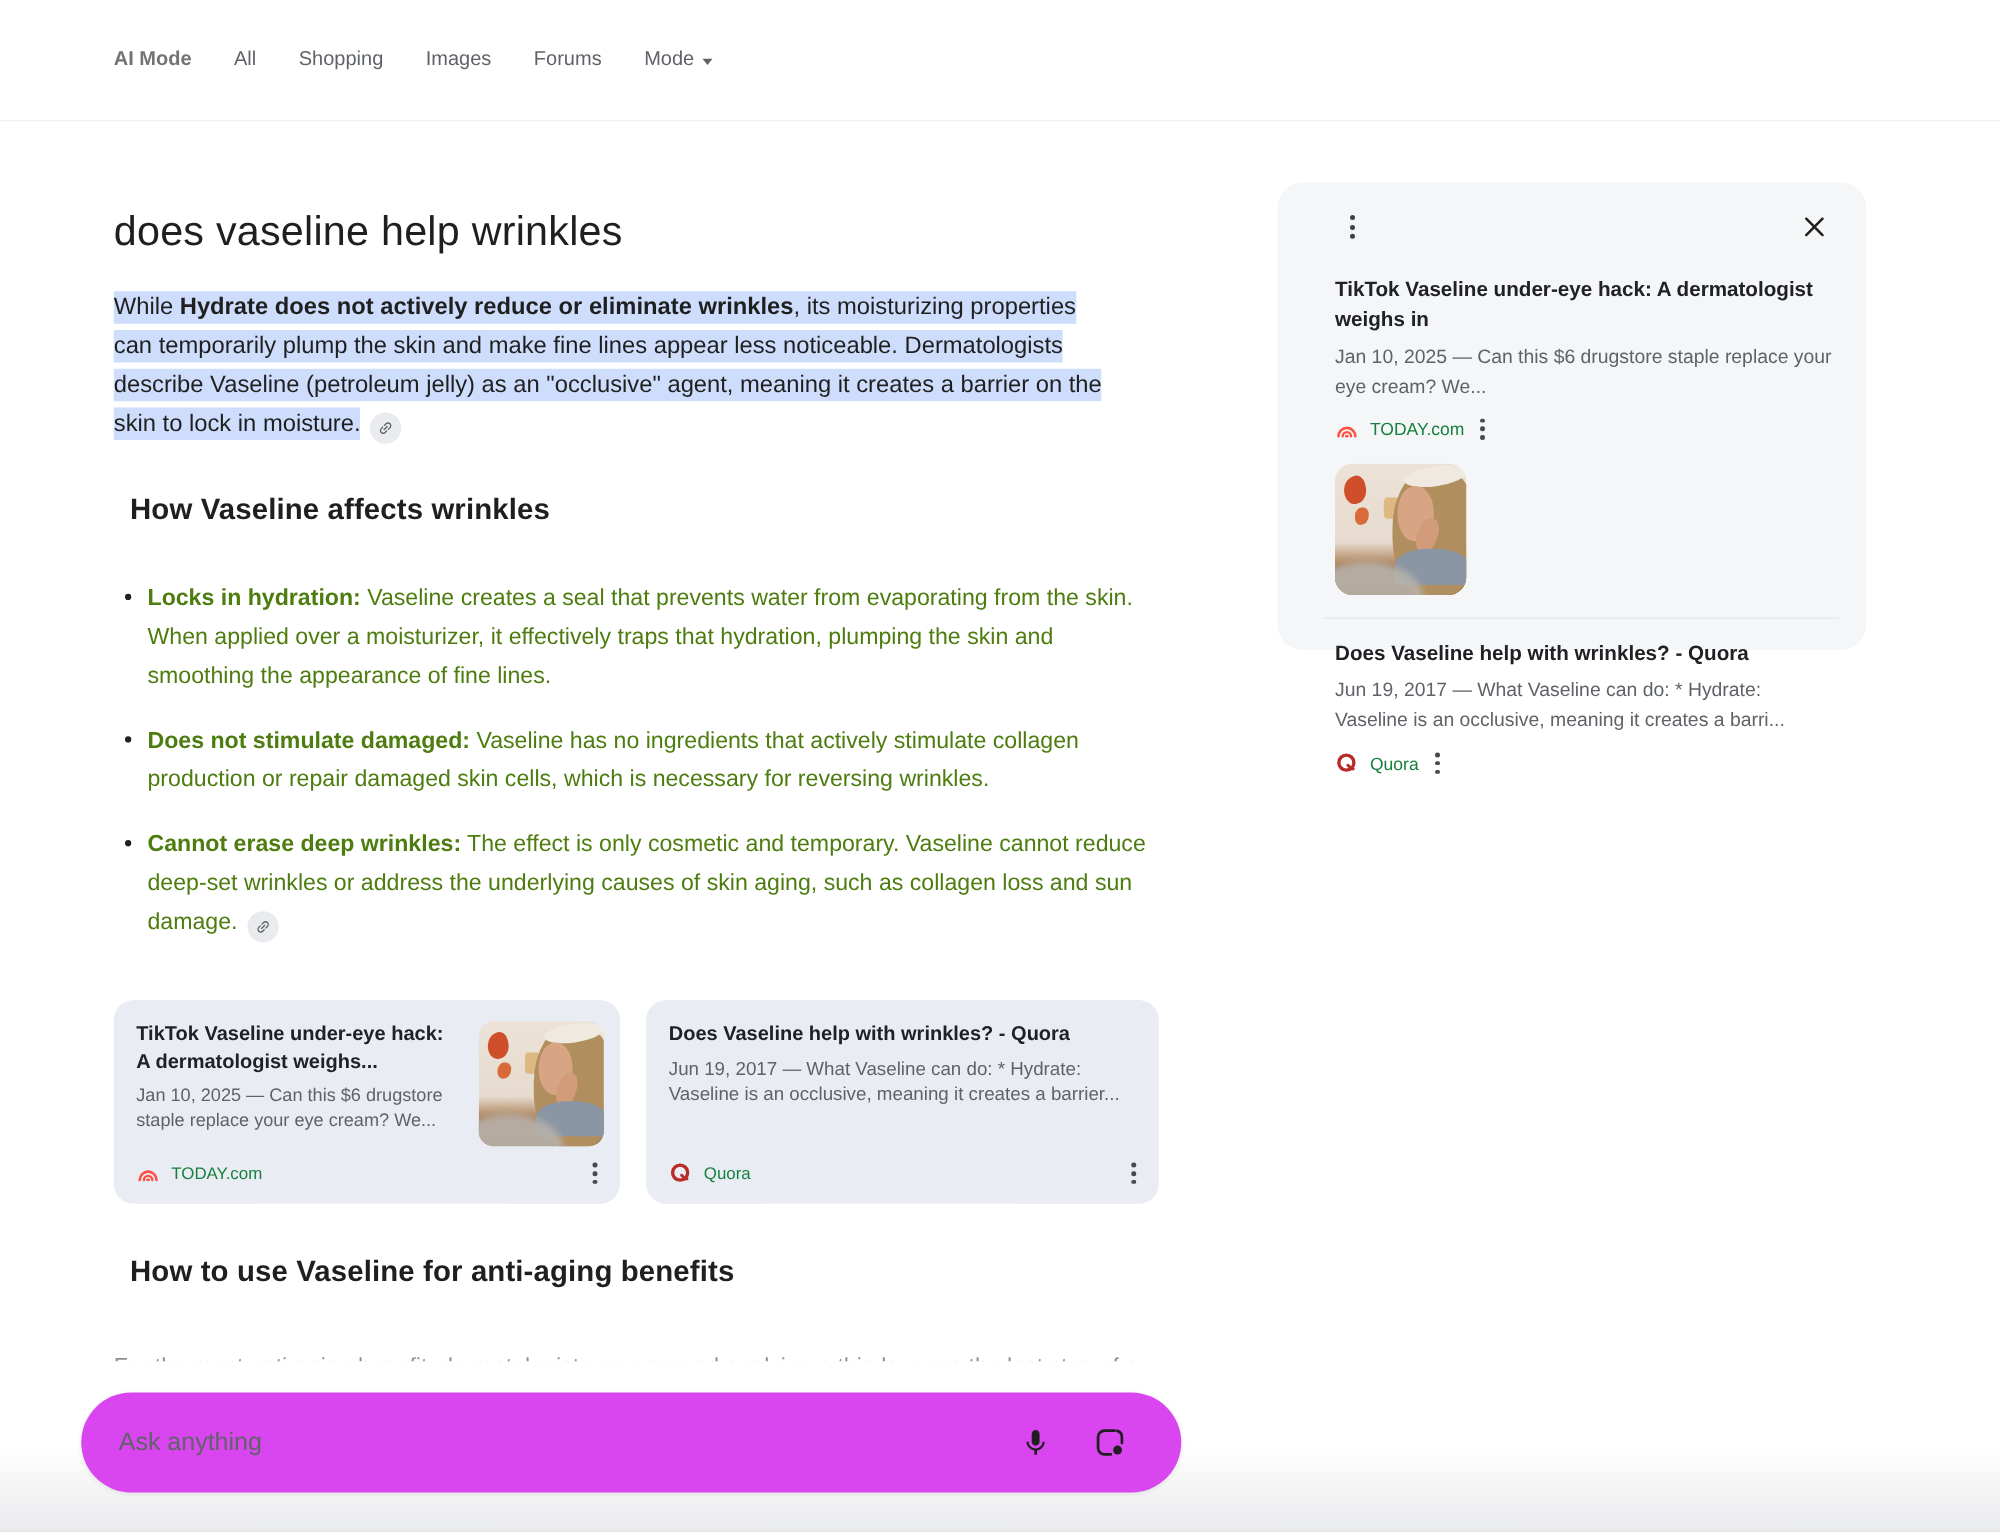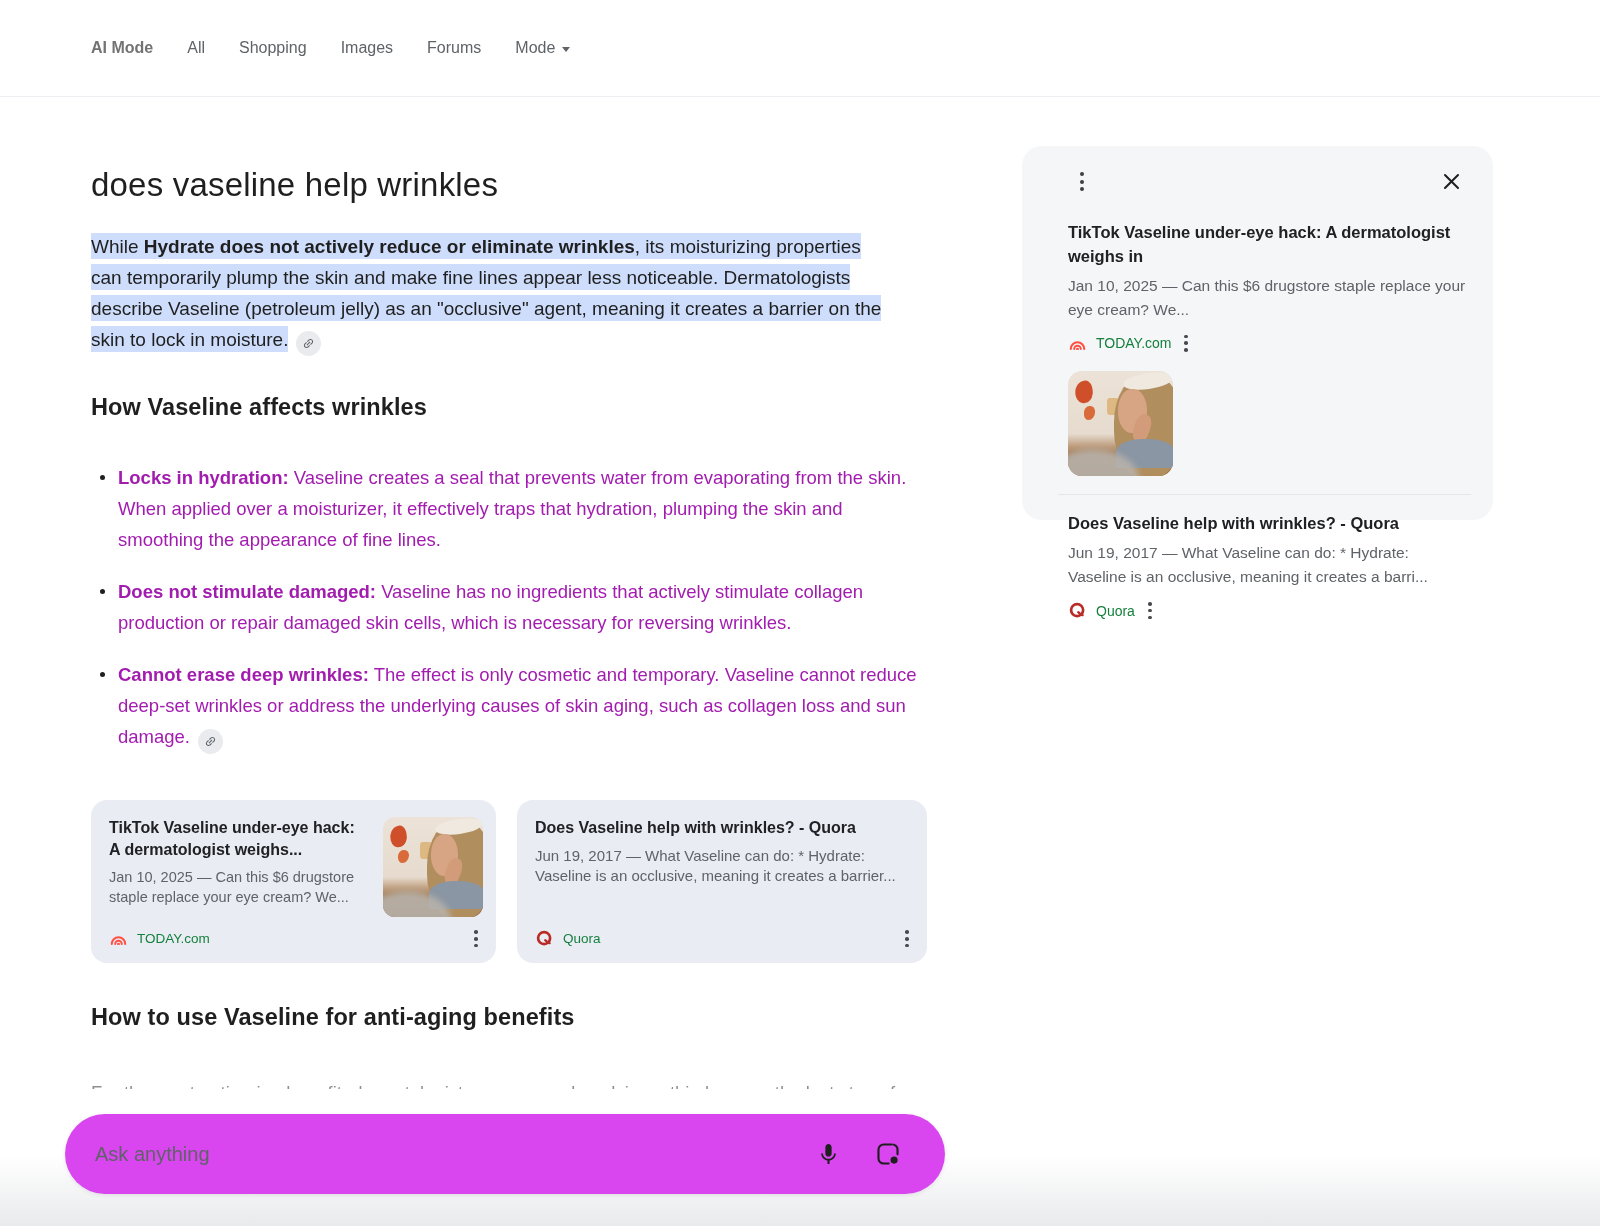--- a/index.html
+++ b/index.html
@@ -15,25 +15,25 @@
   .nav-item.active{color:#737373;font-weight:700;}
   .caret{width:0;height:0;border-left:4.5px solid transparent;border-right:4.5px solid transparent;border-top:5px solid #5f6368;display:inline-block;margin-top:2px;}
   
   .main{position:absolute;left:91px;top:97px;width:840px;}
   .query-title{position:absolute;left:0;top:49px;font-size:33px;font-weight:400;color:#1f1f1f;letter-spacing:.2px;margin-top:20px;}
   .answer{position:absolute;left:0;top:133px;width:795px;font-size:19px;line-height:31px;color:#1f1f1f;}
   .hl{background:#cdddfb;padding:2.5px 0;box-decoration-break:clone;-webkit-box-decoration-break:clone;}
   .hl b{font-weight:700;}
   .chip{display:inline-flex;align-items:center;justify-content:center;width:25px;height:25px;border-radius:50%;background:#e9ebee;vertical-align:-5px;margin-left:8px;cursor:pointer;}
   .chip svg{transform:rotate(-45deg);}
-  .h2{position:absolute;left:0;font-size:23.5px;font-weight:700;color:#1f1f1f;letter-spacing:.1px;}
+  .h2{position:absolute;left:13px;font-size:23.5px;font-weight:700;color:#1f1f1f;letter-spacing:.1px;}
   .h2a{top:297px;}
   .h2b{top:907px;}
   .bullets{position:absolute;left:0;top:365px;width:830px;margin:0;padding:0;list-style:none;}
-  .bullets li{position:relative;padding-left:27px;font-size:18.5px;line-height:31px;margin-bottom:21px;color:#a21caf;}
+  .bullets li{position:relative;padding-left:27px;font-size:18.5px;line-height:31px;margin-bottom:21px;color:#4d7c0f;}
   .bullets li::before{content:"";position:absolute;left:9px;top:13px;width:5px;height:5px;border-radius:50%;background:#1f1f1f;}
   .bullets b{font-weight:700;}
   
   .cards{position:absolute;left:0;top:703px;display:flex;gap:21px;}
   .card{background:#eaecf4;border-radius:16px;box-sizing:border-box;height:163px;padding:17px 18px 13px 18px;cursor:pointer;position:relative;}
   .card1{width:405px;}
   .card2{width:410px;}
   .card .trow{display:flex;gap:14px;}
   .card .ttl{font-size:16px;font-weight:700;line-height:21.5px;color:#202124;}
   .card1 .ttl{width:255px;}

